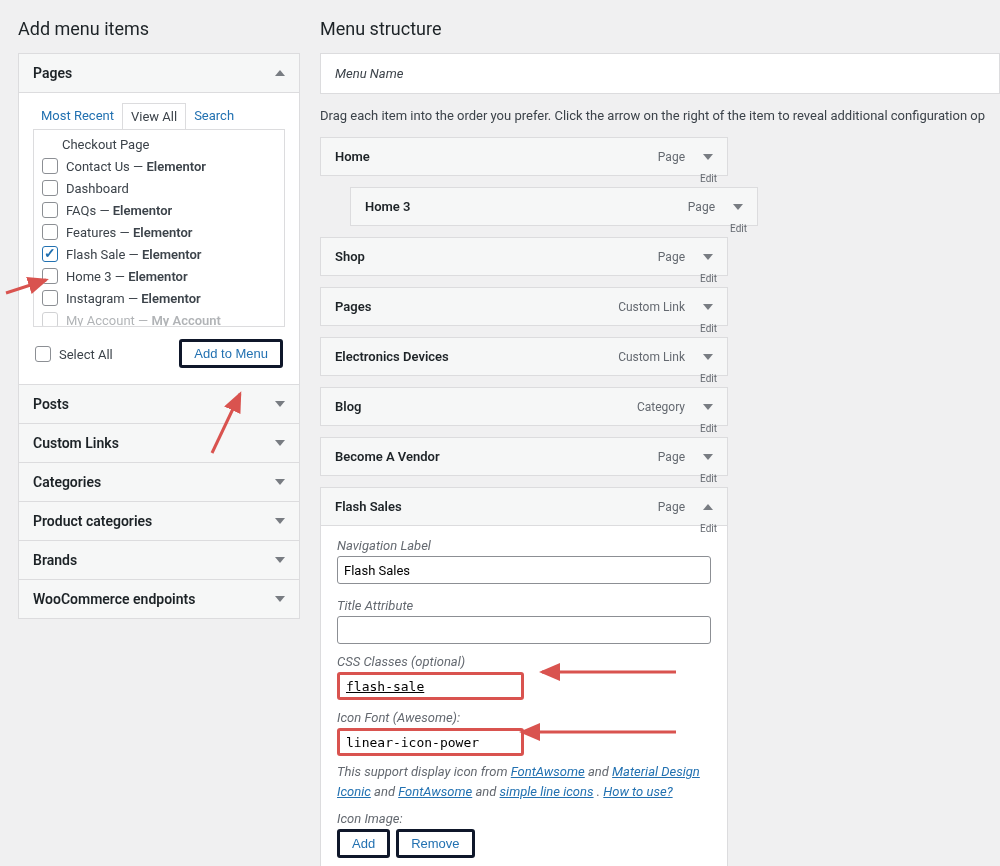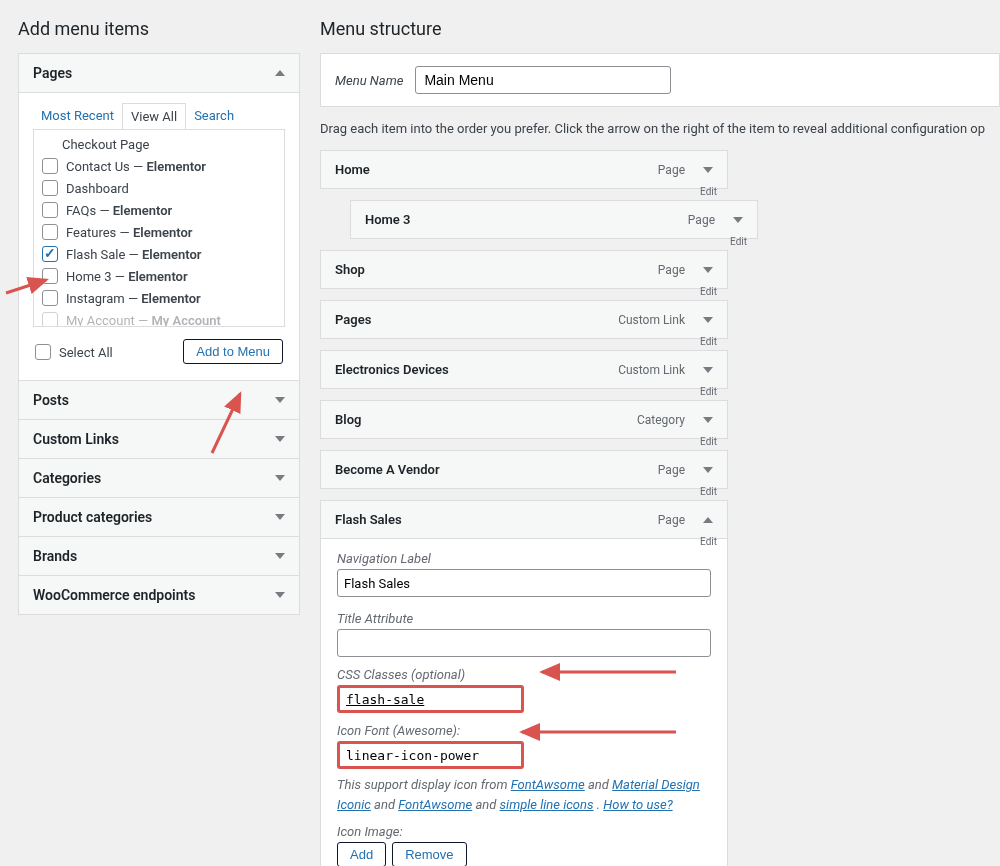--- a/index.html
+++ b/index.html
@@ -29,21 +29,21 @@
 .plist-row { display: flex; align-items: center; padding: 3px 2px; font-size: 13px; color: #3c434a; }
 .plist-row input[type=checkbox] { width: 16px; height: 16px; margin-right: 8px; border: 1px solid #8c8f94; border-radius: 3px; appearance: none; position: relative; cursor: pointer; }
 .plist-row input[type=checkbox]:checked { background: #fff; border-color: #2271b1; }
 .plist-row input[type=checkbox]:checked::after { content: "✓"; position: absolute; top: -2px; left: 1px; color: #2271b1; font-weight: bold; font-size: 14px; }
 .plist-row .suf { color: #3c434a; }
 .plist-row .suf b { font-weight: 600; }
 
 .sel-row { display: flex; justify-content: space-between; align-items: center; padding: 12px 2px 2px; }
 .sel-row label { display: flex; align-items: flex-end; font-size: 13px; }
 .sel-row input[type=checkbox] { width: 16px; height: 16px; margin-right: 8px; border: 1px solid #8c8f94; border-radius: 3px; appearance: none; cursor: pointer; }
-.btn-outline { border: 1px solid #0f172a; color: #2271b1; background: #fff; padding: 4px 12px; border-radius: 3px; font-size: 13px; cursor: pointer; }
+.btn-outline { border: 3px solid #0f172a; color: #2271b1; background: #fff; padding: 4px 12px; border-radius: 3px; font-size: 13px; cursor: pointer; }
 
 
 .menu-name-bar { background: #fff; border: 1px solid #dcdcde; padding: 12px 14px; display: flex; align-items: center; gap: 12px; }
 .menu-name-bar label { font-style: italic; font-size: 13px; }
 .menu-name-bar input { border: 1px solid #8c8f94; border-radius: 3px; padding: 4px 8px; font-size: 14px; width: 256px; height: 28px; }
 .help { font-size: 13px; color: #3c434a; margin: 14px 0; }
 
 .mitems { }
 .mitem { background: #f6f7f7; border: 1px solid #dcdcde; width: 408px; margin-bottom: 11px; display: flex; align-items: center; justify-content: space-between; padding: 11px 14px; font-size: 13px; cursor: pointer; position: relative; }
 .mitem.indent { margin-left: 30px; width: 408px; }
@@ -169,21 +169,20 @@
         <span class="tri tri-down"></span>
       </div>
     </div>
   </div>
 
   <div class="right-col">
     <h2>Menu structure</h2>
 
     <div class="menu-name-bar">
       <label>Menu Name</label>
-      <input type="text" value="Main Menu" style="">
     </div>
 
     <p class="help">Drag each item into the order you prefer. Click the arrow on the right of the item to reveal additional configuration op</p>
 
     <div class="mitems">
       <div class="mitem">
         <span class="mname">Home</span>
         <span class="right">
             <span class="mtype">Page</span>
             <span class="tri tri-down"></span>

